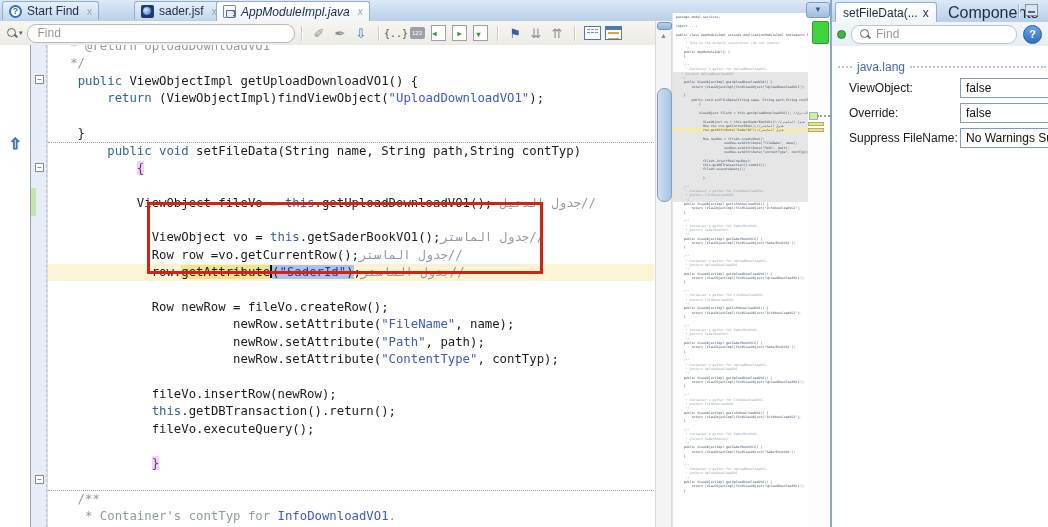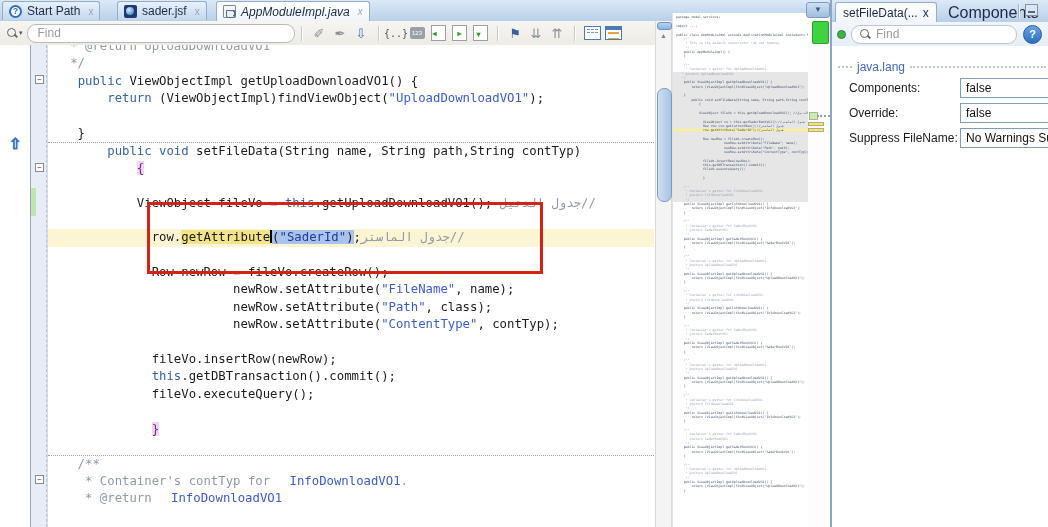--- a/index.html
+++ b/index.html
@@ -56,21 +56,21 @@
   .foldbox{position:absolute;left:35px;width:9px;height:9px;background:#fff;border:1px solid #8a8a8a;
      font-size:8px;line-height:7px;text-align:center;color:#444;box-sizing:border-box;z-index:3;}
   #ovr-arrow{position:absolute;left:9px;top:90px;font-size:15px;color:#3575cf;font-weight:bold;
      text-shadow:0 0 1px #1d4f9e;}
   #code{position:absolute;left:48px;top:-7px;width:606px;}
   .codeline{white-space:pre;font-family:"DejaVu Sans Mono",monospace;font-size:12.3px;
      height:17.4px;line-height:17.4px;color:#1a1a1a;box-sizing:border-box;}
   .codeline.cur{background:var(--curline);}
   .codeline.sep{border-top:1px dotted #9e9e9e;}
   .k{color:var(--kw);} .s{color:var(--str);} .c{color:var(--com);text-align:center;} .d{color:var(--com);}
-  .dr{color:var(--docref);margin-left:12px;} .occ{background:var(--occ);}
+  .dr{color:var(--docref);} .occ{background:var(--occ);}
   .selp{background:var(--selbg);} .sels{background:var(--selbg);color:#23379e;}
   .br{background:var(--bracebg);color:#6a2d91;}
   .caret-i{display:inline-block;width:2px;height:13px;background:#000;vertical-align:-2px;}
   #redbox{position:absolute;left:147px;top:157px;width:390px;height:66px;border:3px solid var(--red);z-index:6;}
   
   #vscroll{position:absolute;left:655px;top:21px;width:17px;height:506px;background:#f4f4f4;
      border-left:1px solid #dadada;border-right:1px solid #dadada;box-sizing:border-box;}
   #split-pill{position:absolute;left:1px;top:1px;width:13px;height:6px;border-radius:3px;
      background:linear-gradient(#b9d2ec,#8fb4dc);border:1px solid #6f94bf;}
   #sb-up{position:absolute;left:1px;top:9px;width:13px;height:12px;text-align:center;
@@ -123,24 +123,24 @@
      font-size:12px;color:#111;line-height:18px;padding:0 5px;box-sizing:border-box;white-space:nowrap;overflow:hidden;}
 </style>
 </head>
 <body>
 
 <div id="app">
 
   <div id="tabbar">
     <div class="tab" style="left:2px;">
       <span class="ticon icon-help-circle">?</span>
-      <span>Start Path</span>
+      <span>Start Find</span>
       <span class="close">x</span>
     </div>
-    <div class="tab" style="left:117px;">
+    <div class="tab" style="left:134px;">
       <span class="ticon icon-jsf"></span>
       <span>sader.jsf</span>
       <span class="close">x</span>
     </div>
     <div class="tab active" style="left:216px;font-style:italic;">
       <span class="ticon icon-java"></span>
       <span>AppModuleImpl.java</span>
       <span class="close">x</span>
     </div>
   </div>
@@ -216,29 +216,31 @@
         <div class="codeline"><span class="d">   */</span></div>
         <div class="codeline"><span class="p">    </span><span class="k">public</span><span class="p"> ViewObjectImpl getUploadDownloadVO1() {</span></div>
         <div class="codeline"><span class="p">        </span><span class="k">return</span><span class="p"> (ViewObjectImpl)findViewObject(</span><span class="s">"UploadDownloadVO1"</span><span class="p">);</span></div>
         <div class="codeline"></div>
         <div class="codeline"><span class="p">    }</span></div>
         <div class="codeline sep"><span class="p">        </span><span class="k">public</span><span class="p"> </span><span class="k">void</span><span class="p"> setFileData(String name, String path,String contTyp)</span></div>
         <div class="codeline"><span class="p">            </span><span class="br">{</span></div>
         <div class="codeline"></div>
         <div class="codeline"><span class="p">            ViewObject fileVo = </span><span class="k">this</span><span class="p">.getUploadDownloadVO1(); </span><span class="c" dir="rtl">//جدول الدتيل</span></div>
         <div class="codeline"></div>
+        <div class="codeline"><span class="p">              ViewObject vo = </span><span class="k">this</span><span class="p">.getSaderBookVO1();</span><span class="c" dir="rtl">//جدول الماستر</span></div>
+        <div class="codeline"><span class="p">              Row row =vo.getCurrentRow();</span><span class="c" dir="rtl">//جدول الماستر</span></div>
         <div class="codeline cur"><span class="p">              row.</span><span class="occ">getAttribute</span><span class="caret-i"></span><span class="selp">(</span><span class="sels">"SaderId"</span><span class="selp">)</span><span class="p">;</span><span class="c" dir="rtl">//جدول الماستر</span></div>
         <div class="codeline"></div>
         <div class="codeline"><span class="p">              Row newRow = fileVo.createRow();</span></div>
         <div class="codeline"><span class="p">                         newRow.setAttribute(</span><span class="s">"FileName"</span><span class="p">, name);</span></div>
-        <div class="codeline"><span class="p">                         newRow.setAttribute(</span><span class="s">"Path"</span><span class="p">, class);</span></div>
+        <div class="codeline"><span class="p">                         newRow.setAttribute(</span><span class="s">"Path"</span><span class="p">, path);</span></div>
         <div class="codeline"><span class="p">                         newRow.setAttribute(</span><span class="s">"ContentType"</span><span class="p">, contTyp);</span></div>
         <div class="codeline"></div>
         <div class="codeline"><span class="p">              fileVo.insertRow(newRow);</span></div>
-        <div class="codeline"><span class="p">              </span><span class="k">this</span><span class="p">.getDBTransaction().commit();</span></div>
+        <div class="codeline"><span class="p">              </span><span class="k">this</span><span class="p">.getDBTransaction().return();</span></div>
         <div class="codeline"><span class="p">              fileVo.executeQuery();</span></div>
         <div class="codeline"></div>
         <div class="codeline"><span class="p">              </span><span class="br">}</span></div>
         <div class="codeline"></div>
         <div class="codeline sep"><span class="d">    /**</span></div>
         <div class="codeline"><span class="d">     * Container's contTyp for </span><span class="dr">InfoDownloadVO1</span><span class="d">.</span></div>
         <div class="codeline"><span class="d">     * @return </span><span class="dr">InfoDownloadVO1</span></div>
       </div>
     <div id="redbox"></div>
   </div>
@@ -395,21 +397,21 @@
       </div>
       <div id="rp-help">?</div>
     </div>
     <div id="rp-content">
       <div id="rp-section">
         <span class="leader l"></span>
         <span>java.lang</span>
         <span class="leader r"></span>
       </div>
       <div class="rp-row" style="top:32px;">
-        <span class="rp-label">Components:</span>
+        <span class="rp-label">ViewObject:</span>
         <div class="rp-field">false</div>
       </div>
       <div class="rp-row" style="top:57px;">
         <span class="rp-label">Override:</span>
         <div class="rp-field">false</div>
       </div>
       <div class="rp-row" style="top:82px;">
         <span class="rp-label">Suppress FileName:</span>
         <div class="rp-field">No Warnings Supp</div>
       </div>

